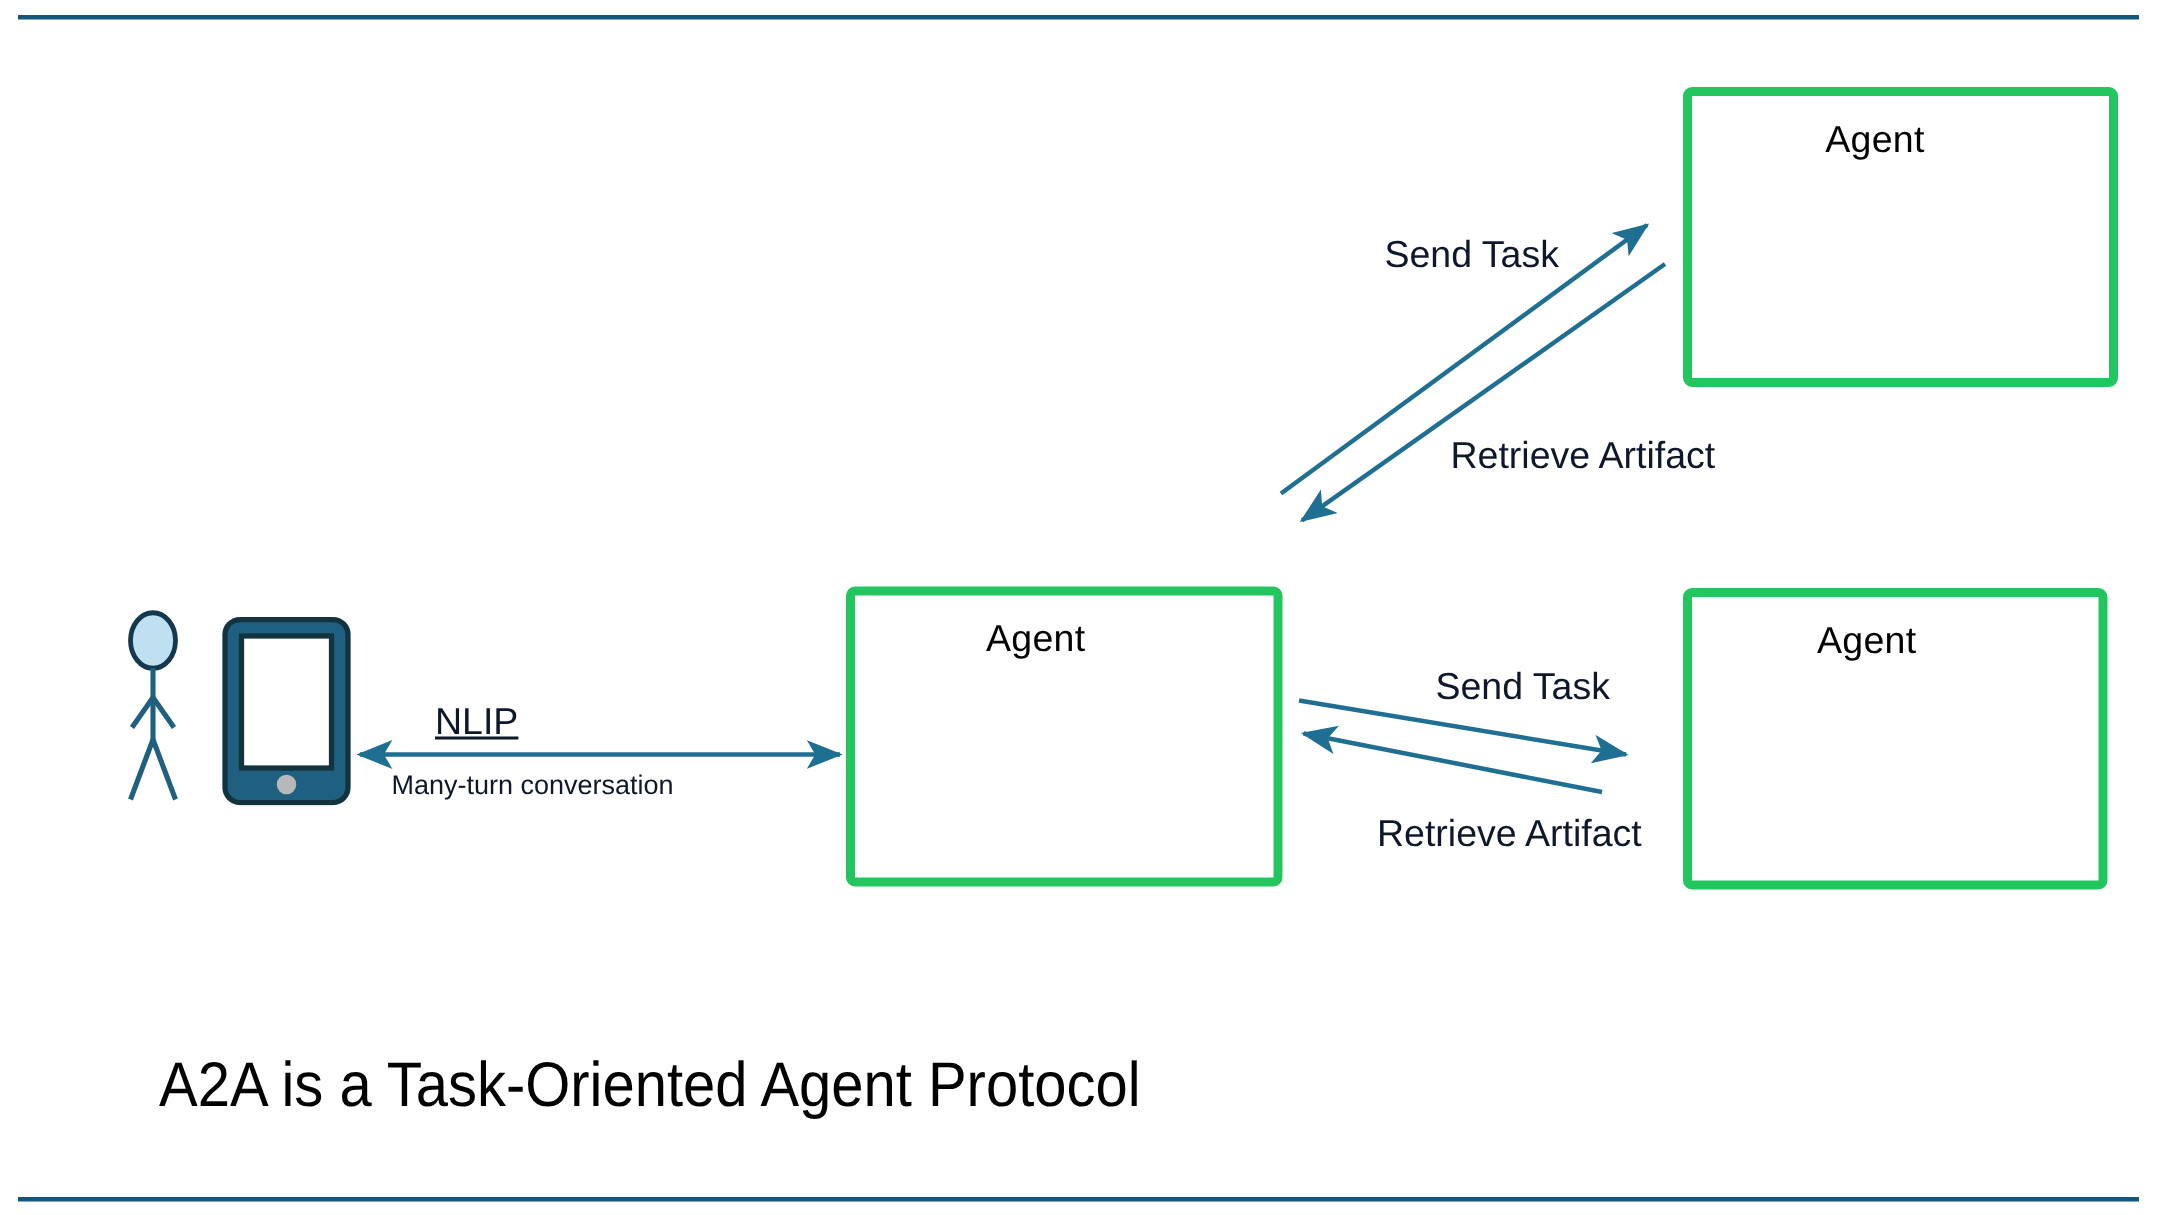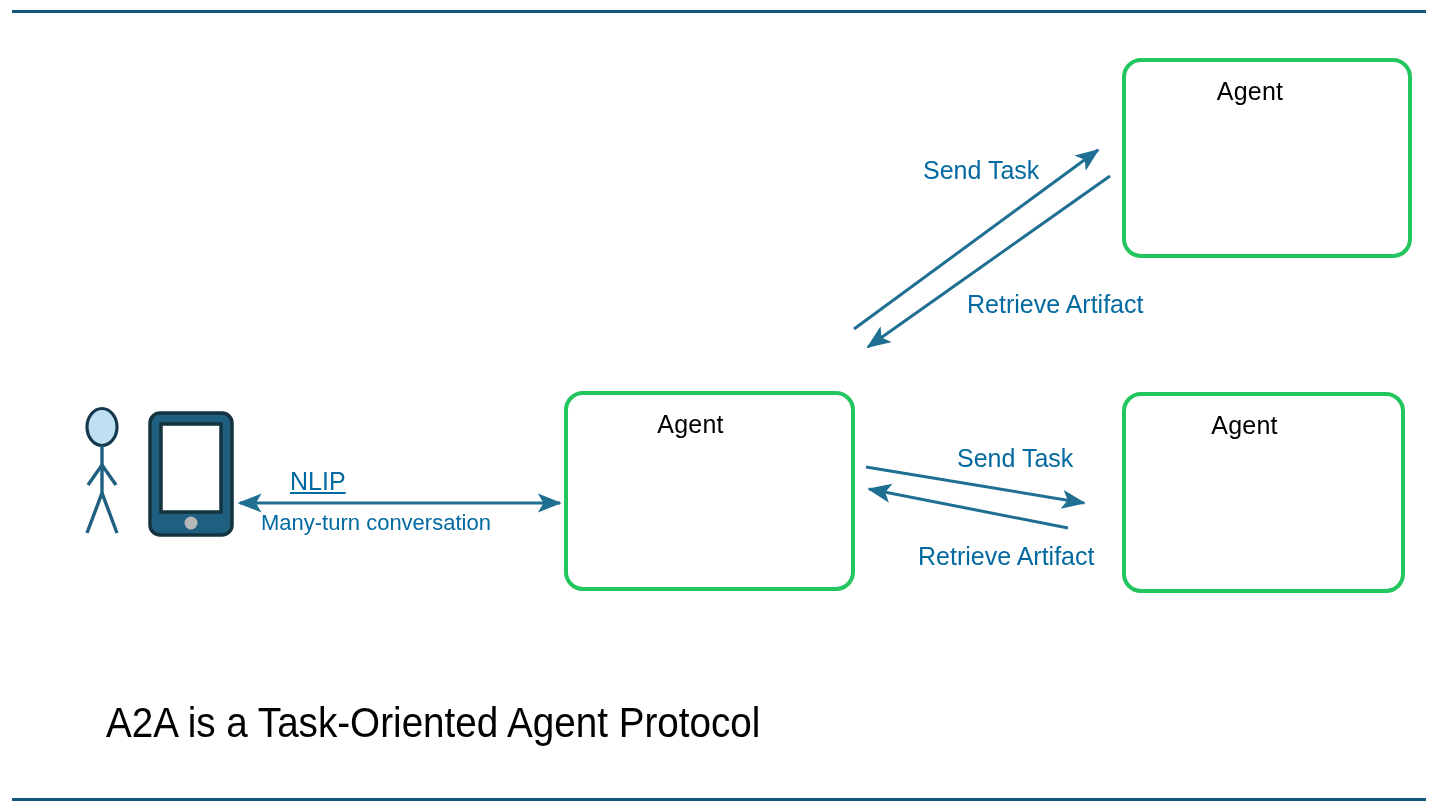--- a/index.html
+++ b/index.html
@@ -27,22 +27,22 @@
     width: 1414px;
     height: 3px;
     background: #14577d;
   }
   .rule-top { top: 10px; }
   .rule-bottom { top: 798px; }
 
   .agent-box {
     position: absolute;
     box-sizing: border-box;
-    border: 4px solid #22c55e;
-    border-radius: 19px;
+    border: 6px solid #22c55e;
+    border-radius: 6px;
     background: #ffffff;
     padding-left: 37px;
   }
   .agent-label {
     position: absolute;
     top: 14px;
     left: 0;
     right: 0;
     text-align: center;
     font-size: 25px;
@@ -65,24 +65,24 @@
     height: 810px;
     pointer-events: none;
   }
   .conn { stroke: #1f6f93; stroke-width: 3; fill: none; }
 
   .edge-label {
     position: absolute;
     font-size: 25px;
     line-height: 30px;
     white-space: nowrap;
-    color: #0369a1;
+    color: #0f172a;
   }
   .edge-label.small {
-    font-size: 22px;
+    font-size: 18px;
     line-height: 26px;
   }
 
   #label-send-task-top      { left: 923px;  top: 155px; }
   #label-retrieve-top       { left: 967px;  top: 289px; }
   #label-nlip               { left: 290px;  top: 466px; text-decoration: underline; }
   #label-many-turn          { left: 261px;  top: 510px; }
   #label-send-task-bottom   { left: 957px;  top: 443px; }
   #label-retrieve-bottom    { left: 918px;  top: 541px; }
 

